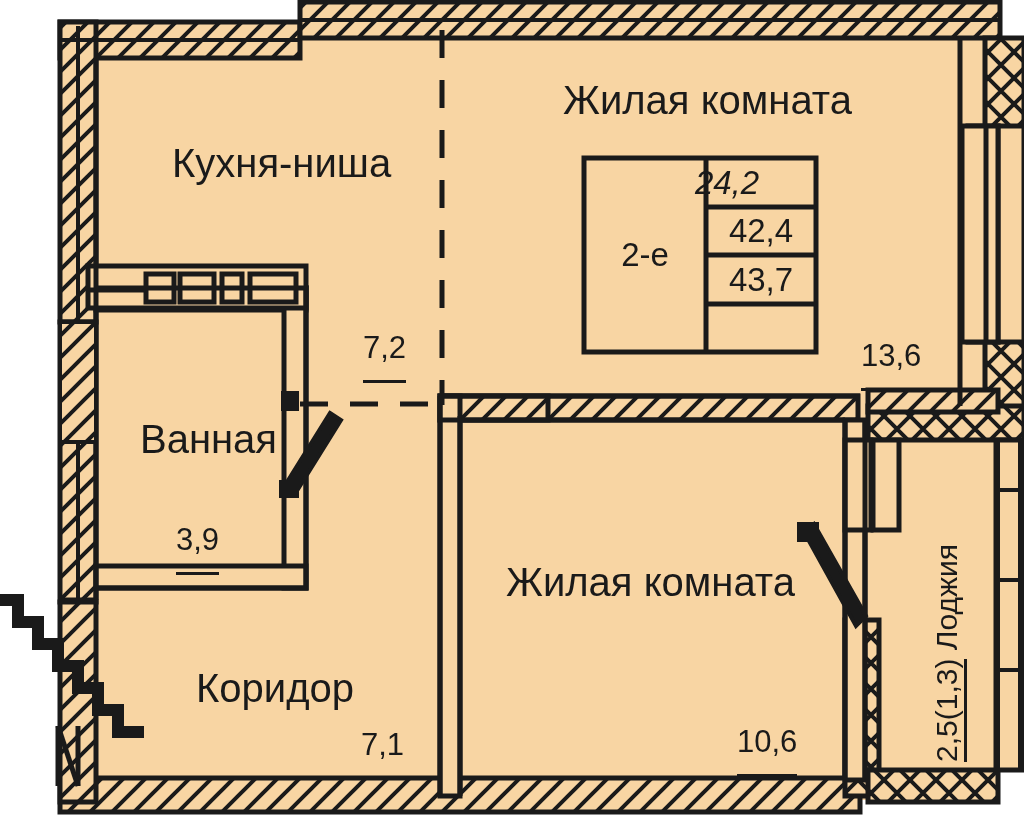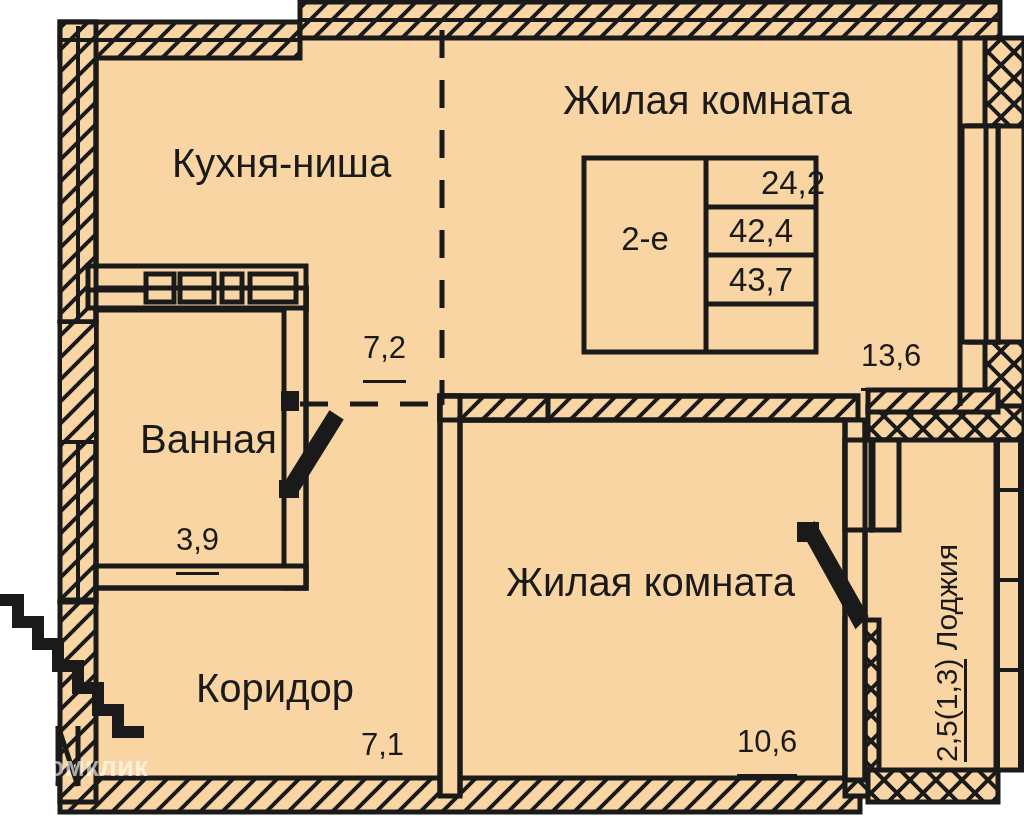--- a/index.html
+++ b/index.html
@@ -223,26 +223,19 @@
   <div class="lbl room-name" style="left:196px;top:668px;">Коридор</div>
   <div class="lbl area-num" style="left:361px;top:729px;">7,1</div>
 
   <div class="lbl room-name" style="left:506px;top:562px;">Жилая комната</div>
   <div class="lbl area-num" style="left:737px;top:726px;">10,6</div>
 
   <div class="loggia-txt" style="left:930px;top:762px;">
     <span class="loggia-area">2,5(1,3)</span><span>&nbsp;</span><span>Лоджия</span>
   </div>
 
-  <div class="tbl-cell" style="left:584px;top:142px;width:122px;height:194px;">2-е</div>
-  <div class="tbl-cell" style="left:738px;top:158px;width:110px;height:49px;">24,2</div>
+  <div class="tbl-cell" style="left:584px;top:158px;width:122px;height:194px;">2-е</div>
+  <div class="tbl-cell" style="left:672px;top:158px;width:110px;height:49px;font-style:italic;">24,2</div>
   <div class="tbl-cell" style="left:706px;top:207px;width:110px;height:48px;">42,4</div>
   <div class="tbl-cell" style="left:706px;top:255px;width:110px;height:49px;">43,7</div>
 
-  <div id="watermark">
-    <svg width="30" height="30" viewBox="0 0 30 30">
-      <path d="M4 14 L15 4 L26 14 L26 27 L4 27 Z" fill="none" stroke="#ffffff" stroke-width="3.4"></path>
-      <path d="M15 27 L15 16" stroke="#ffffff" stroke-width="3.4"></path>
-    </svg>
-    <span class="wm-text">Домклик</span>
-  </div>
 
 </div>
 
 </body></html>

